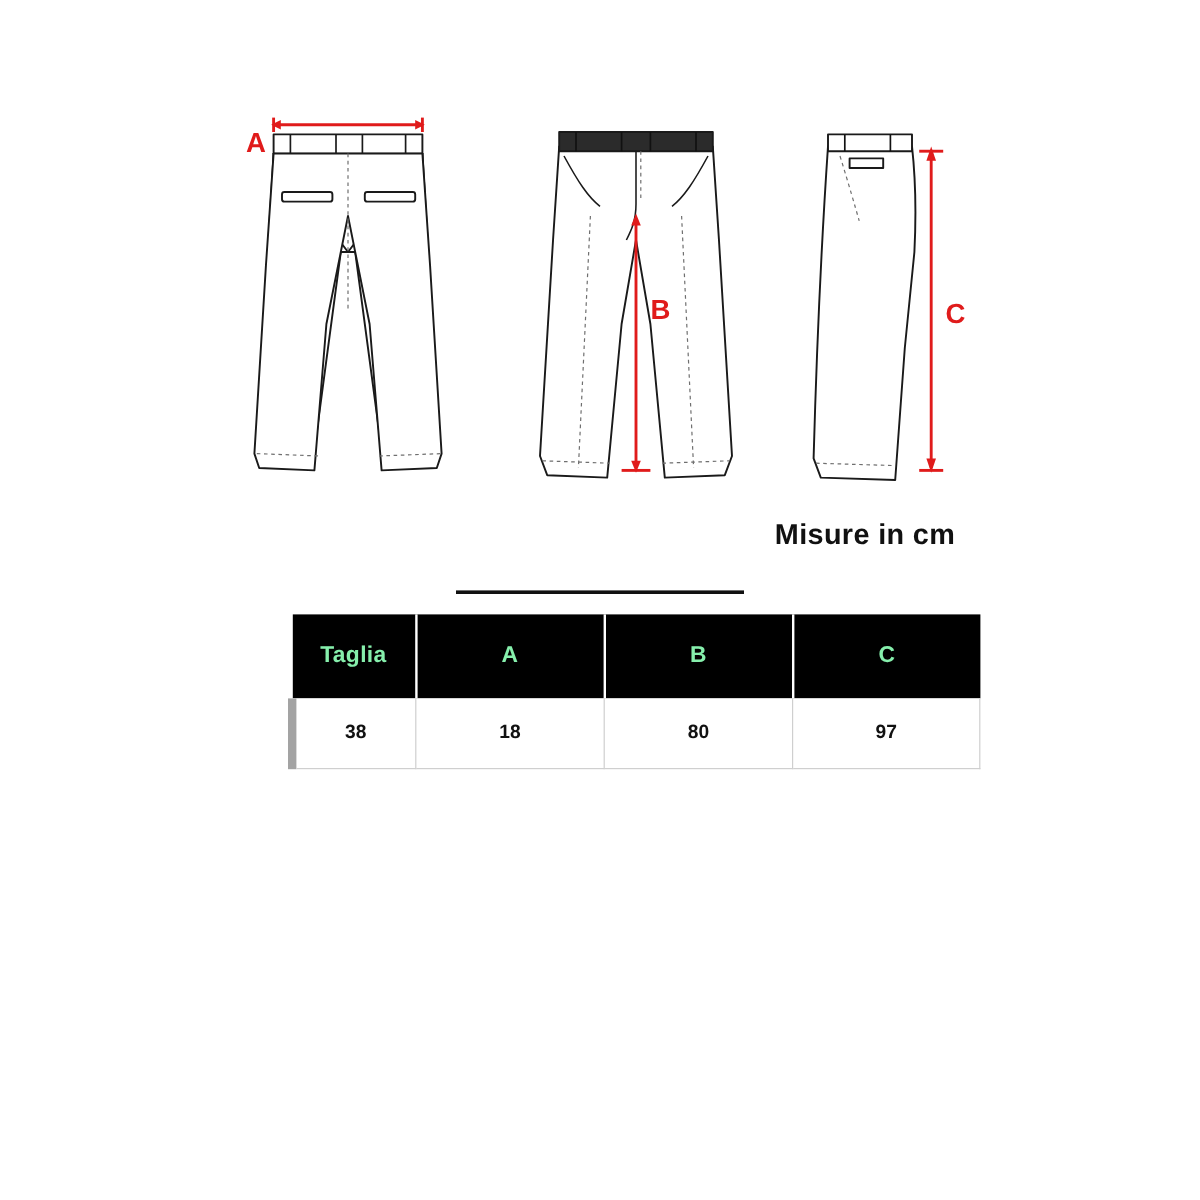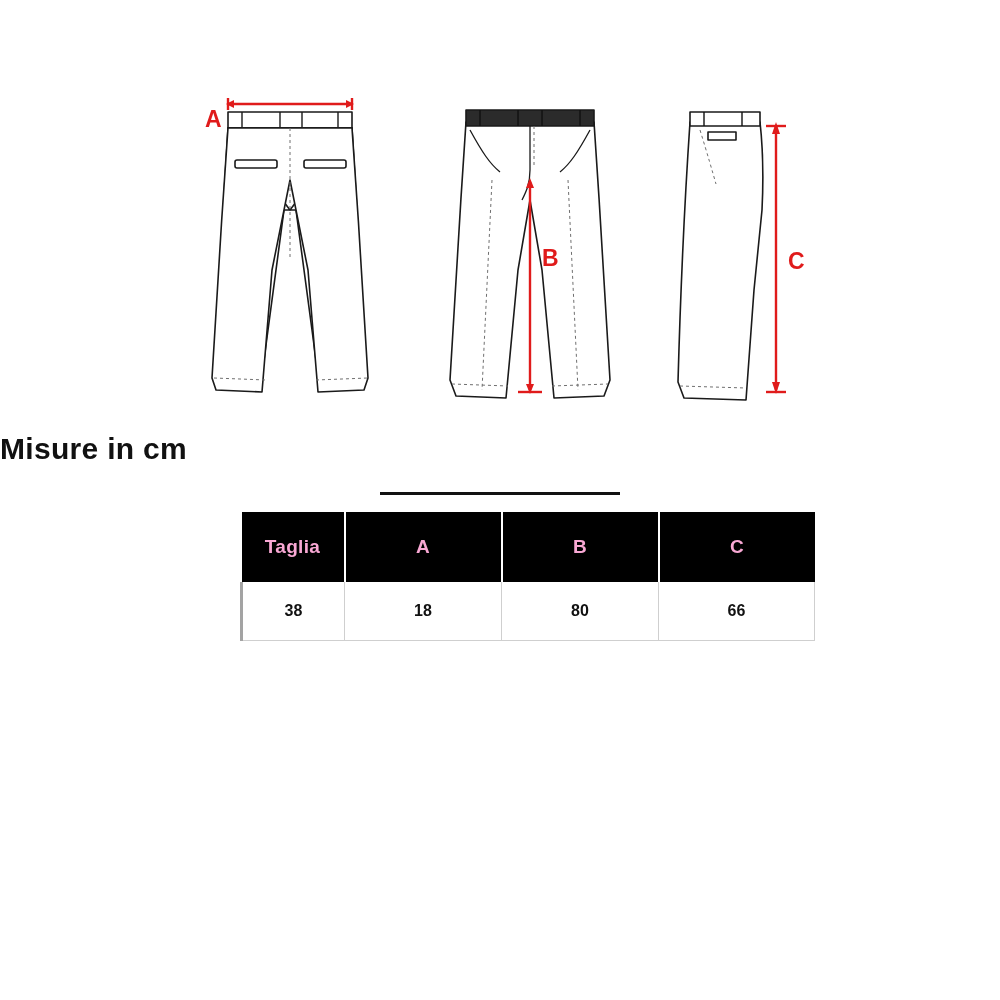--- a/index.html
+++ b/index.html
@@ -45,22 +45,22 @@
   }
   .label-a { left: 205px; top: 46px; }
   .label-b { left: 542px; top: 185px; }
   .label-c { left: 788px; top: 188px; }
 
   .title {
     position: absolute;
     left: 0;
     top: 432px;
     width: 796px;
-    text-align: left;
-    font-size: 30px;
+    text-align: right;
+    font-size: 24px;
     font-weight: bold;
     letter-spacing: 0.3px;
     color: #111111;
   }
   .title-rule {
     position: absolute;
     left: 380px;
     top: 492px;
     width: 240px;
     height: 3px;
@@ -73,42 +73,42 @@
     top: 512px;
     width: 560px;
   }
   table.size-table {
     border-collapse: collapse;
     width: 560px;
     table-layout: fixed;
   }
   table.size-table thead th {
     background: #000000;
-    color: #f9a8d4;
+    color: #86efac;
     font-size: 19px;
     font-weight: bold;
     height: 68px;
     border-right: 2px solid #ffffff;
     letter-spacing: 0.3px;
   }
   table.size-table thead th:last-child {
     border-right: none;
   }
   table.size-table tbody td {
     background: #ffffff;
     color: #111111;
     font-size: 16px;
     font-weight: bold;
     height: 56px;
     text-align: center;
     border: 1px solid #cfcfcf;
     border-top: none;
   }
   table.size-table tbody td:first-child {
-    border-left: 3px solid #a3a3a3;
+    border-left: 7px solid #a3a3a3;
   }
   .col-taglia { width: 100px; }
   .col-m { width: 153px; }
 </style>
 </head>
 <body>
 
 <div class="canvas">
 
   <div class="diagrams">
@@ -208,19 +208,19 @@
           <th class="col-m">A</th>
           <th class="col-m">B</th>
           <th class="col-m">C</th>
         </tr>
       </thead>
       <tbody>
         <tr>
           <td>38</td>
           <td>18</td>
           <td>80</td>
-          <td>66</td>
+          <td>97</td>
         </tr>
       </tbody>
     </table>
   </div>
 
 </div>
 
 </body></html>

